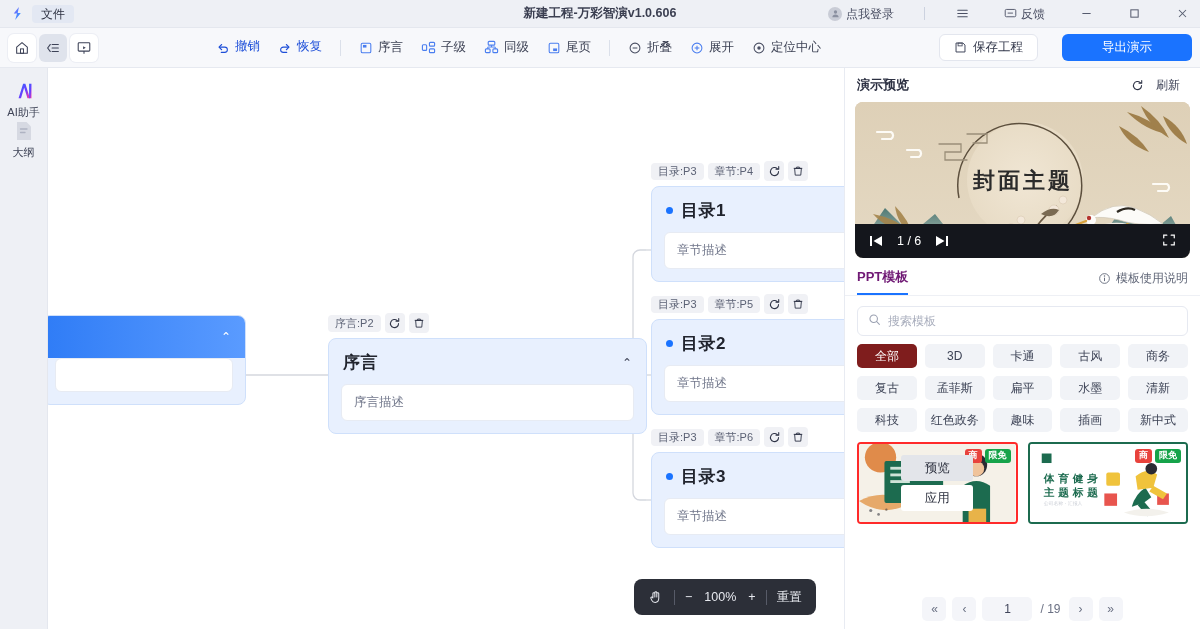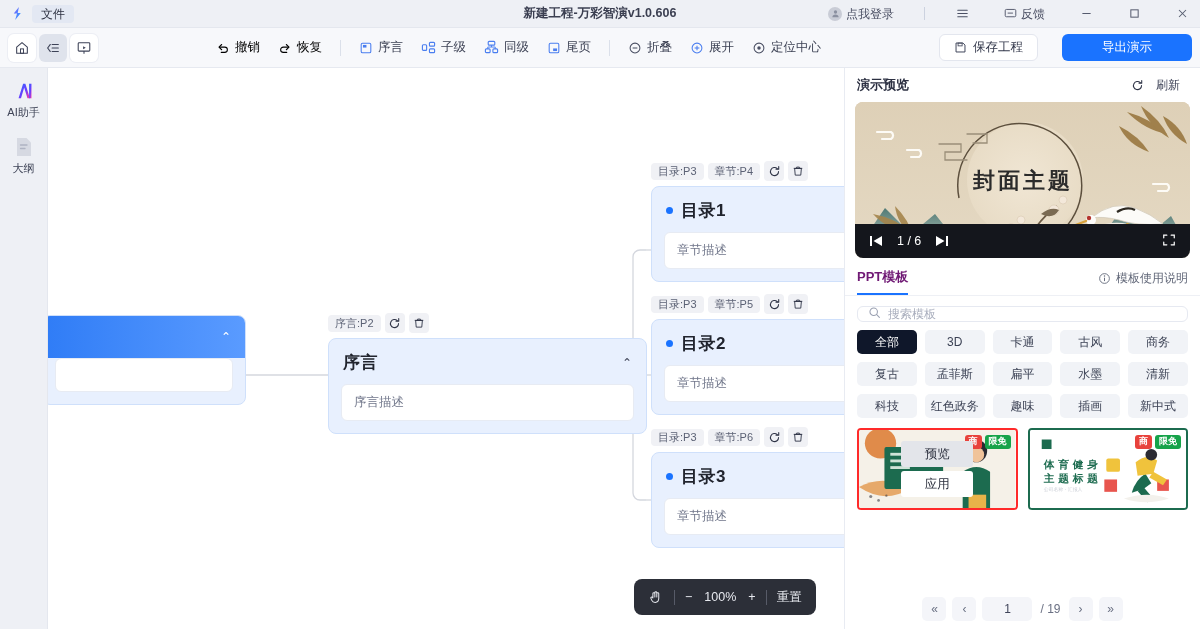--- a/index.html
+++ b/index.html
@@ -51,39 +51,39 @@
     justify-content: center; cursor: pointer; color: #3d4257; background: transparent;
   }
   .tool-icon-btn.white { background: #ffffff; box-shadow: 0 0 0 1px #eceef4; }
   .tool-icon-btn.active-grey { background: #dfe3ec; }
   .tool-group { display: flex; align-items: center; gap: 3px; }
   .tbar-spacer { flex: 1 1 auto; }
   .tbar-item {
     display: flex; align-items: center; gap: 5px; font-size: 12.5px; color: #3a3f52;
     padding: 5px 8px; border-radius: 5px; cursor: pointer; line-height: 1; white-space: nowrap;
   }
-  .tbar-item.disabled { color: #000000; cursor: default; }
+  .tbar-item.disabled { color: #1d4ed8; cursor: default; font-family: Liberation Mono, monospace; }
   .tbar-divider { width: 1px; height: 16px; background: #dbe0ea; margin: 0 8px; }
   .btn-save {
     display: flex; align-items: center; gap: 6px; font-size: 12.5px; color: #32374a;
     background: #fff; border: 1px solid #e3e6ee; border-radius: 6px; padding: 6px 14px;
     cursor: pointer; line-height: 1;
   }
   .btn-export {
     font-size: 12.5px; color: #ffffff; background: #1a73ff; border-radius: 6px;
     padding: 7px 40px; cursor: pointer; line-height: 1; margin-left: 22px; font-weight: 500;
   }
 
   
   .body { flex: 1 1 auto; display: flex; min-height: 0; position: relative; }
 
   
   .rail {
     width: 48px; flex: 0 0 48px; background: #eef0f5; display: flex; flex-direction: column;
-    align-items: center; padding-top: 12px; gap: 16px; border-right: 1px solid #e4e7ee;
+    align-items: center; padding-top: 12px; border-right: 1px solid #e4e7ee;
   }
   .rail-item { display: flex; flex-direction: column; align-items: center; gap: 3px; cursor: pointer; width: 46px; }
   .rail-label { font-size: 11px; color: #3f4457; }
   .rail-ico { width: 22px; height: 22px; display: flex; align-items: center; justify-content: center; }
 
   
   .canvas {
     flex: 1 1 auto; position: relative; background: #ffffff; overflow: hidden;
   }
 
@@ -162,35 +162,35 @@
     font-size: 13px; color: #701a75; font-weight: 600; padding-bottom: 7px;
     border-bottom: 2px solid #1a73ff;
   }
   .tpl-help {
     margin-left: auto; display: flex; align-items: center; gap: 5px; font-size: 12px;
     color: #626879; padding-bottom: 7px; cursor: pointer;
   }
 
   .search-row { padding: 10px 12px 8px 12px; }
   .search-box {
-    height: 16px; border: 1px solid #e6e9f1; border-radius: 6px; display: flex; align-items: center;
+    height: 30px; border: 1px solid #e6e9f1; border-radius: 6px; display: flex; align-items: center;
     padding: 0 10px; gap: 7px;
   }
   .search-box input {
     border: none; outline: none; font-size: 12px; color: #333; width: 100%;
     font-family: "Liberation Sans", sans-serif; background: transparent;
   }
   .search-box input::placeholder { color: #a9aebd; }
 
   .chips { padding: 0 12px; display: grid; grid-template-columns: repeat(5, 1fr); gap: 8px 8px; }
   .chip {
     height: 24px; border-radius: 5px; background: #f1f3f7; color: #3c4255; font-size: 12px;
     display: flex; align-items: center; justify-content: center; cursor: pointer;
   }
-  .chip.on { background: #0f172a; color: #fff; }
+  .chip.on { background: #7f1d1d; color: #fff; }
 
   .tpl-grid {
     padding: 10px 12px 4px 12px; display: grid; grid-template-columns: 1fr 1fr; gap: 10px;
     position: relative;
   }
   .tpl-card {
     position: relative; height: 82px; border-radius: 4px; overflow: hidden; cursor: pointer;
     border: 2px solid transparent;
   }
   .tpl-card.sel { border-color: #ff2a2a; }

